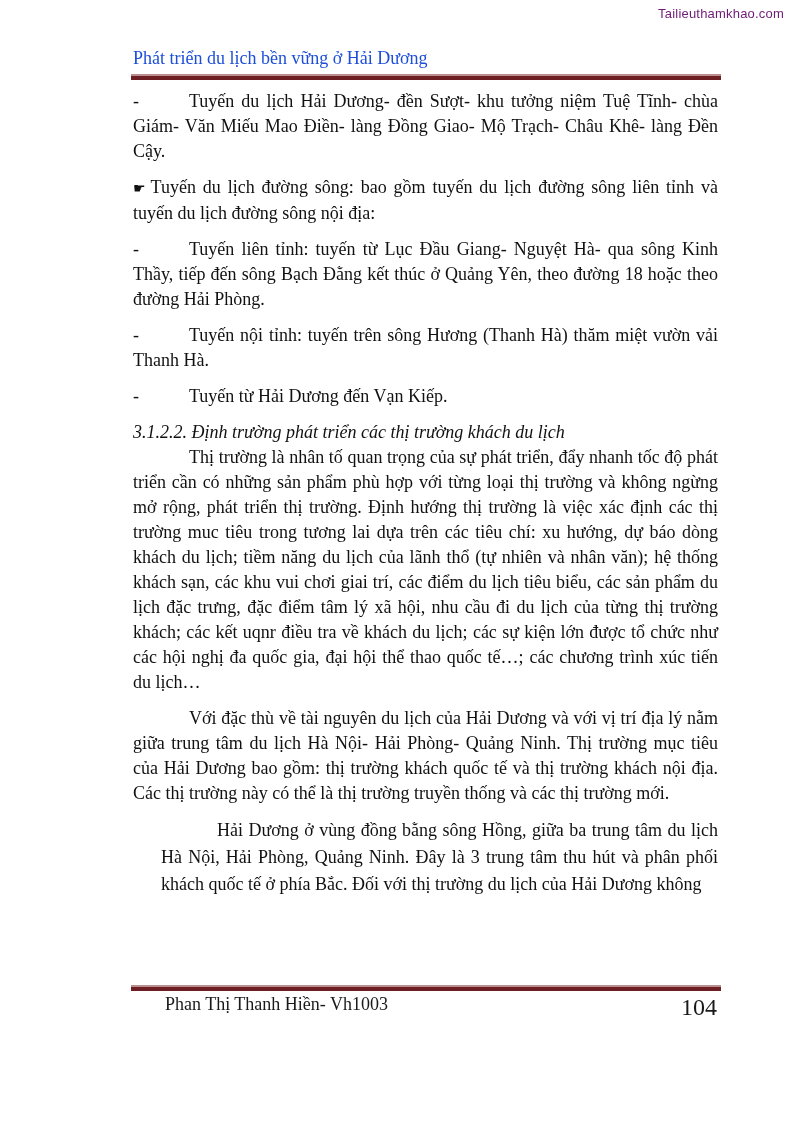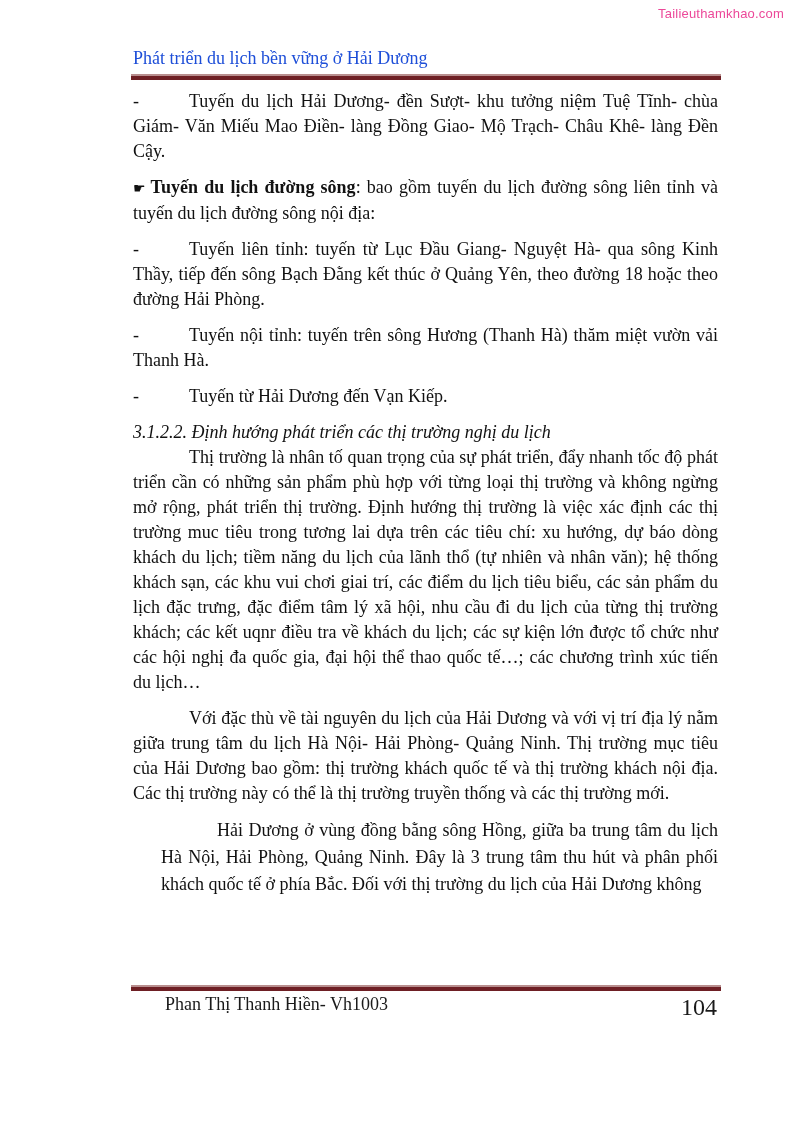--- a/index.html
+++ b/index.html
@@ -14,21 +14,21 @@
       overflow: hidden;
       font-family: "Liberation Serif", serif;
       color: #111111;
     }
     .watermark {
       position: absolute;
       top: 6px;
       right: 10px;
       font-family: "Liberation Sans", sans-serif;
       font-size: 13px;
-      color: #ec4899;
+      color: #701a75;
       letter-spacing: 0.2px;
     }
     .running-header {
       position: absolute;
       left: 133px;
       top: 48px;
       font-size: 18px;
       color: #1d4ed8;
     }
     .rule {
@@ -65,21 +65,21 @@
       text-indent: 56px;
     }
     .dash-item .dash {
       position: absolute;
       left: 0;
       top: 0;
       text-indent: 0;
     }
     .gap { margin-top: 11px !important; }
     .indent { text-indent: 56px; }
-    .bold { font-weight: bold; }
+    .bold { font-weight: normal; }
     .italic { font-style: italic; }
     .hand {
       font-family: "DejaVu Sans", sans-serif;
       font-size: 14px;
       margin-right: 5px;
     }
 
     .footer-name {
       position: absolute;
       left: 165px;
@@ -124,21 +124,21 @@
   <p class="dash-item gap">
     <span class="dash">-</span>
     <span>Tuyến nội tỉnh: tuyến trên sông Hương (Thanh Hà) thăm miệt vườn vải Thanh Hà.</span>
   </p>
 
   <p class="dash-item gap">
     <span class="dash">-</span>
     <span>Tuyến từ Hải Dương đến Vạn Kiếp.</span>
   </p>
 
-  <p class="italic gap">3.1.2.2. Định hướng phát triển các thị trường nghị du lịch</p>
+  <p class="italic gap">3.1.2.2. Định trường phát triển các thị trường khách du lịch</p>
 
   <p class="indent">Thị trường là nhân tố quan trọng của sự phát triển, đẩy nhanh tốc độ phát triển cần có những sản phẩm phù hợp với từng loại thị trường và không ngừng mở rộng, phát triển thị trường. Định hướng thị trường là việc xác định các thị trường muc tiêu trong tương lai dựa trên các tiêu chí: xu hướng, dự báo dòng khách du lịch; tiềm năng du lịch của lãnh thổ (tự nhiên và nhân văn); hệ thống khách sạn, các khu vui chơi giai trí, các điểm du lịch tiêu biểu, các sản phẩm du lịch đặc trưng, đặc điểm tâm lý xã hội, nhu cầu đi du lịch của từng thị trường khách; các kết uqnr điều tra về khách du lịch; các sự kiện lớn được tổ chức như các hội nghị đa quốc gia, đại hội thể thao quốc tế…; các chương trình xúc tiến du lịch…</p>
 
   <p class="indent gap">Với đặc thù về tài nguyên du lịch của Hải Dương và với vị trí địa lý nằm giữa trung tâm du lịch Hà Nội- Hải Phòng- Quảng Ninh. Thị trường mục tiêu của Hải Dương bao gồm: thị trường khách quốc tế và thị trường khách nội địa. Các thị trường này có thể là thị trường truyền thống và các thị trường mới.</p>
 
 
   <p class="indent gap" style="line-height:27px;margin-left:28px;">Hải Dương ở vùng đồng bằng sông Hồng, giữa ba trung tâm du lịch Hà Nội, Hải Phòng, Quảng Ninh. Đây là 3 trung tâm thu hút và phân phối khách quốc tế ở phía Bắc. Đối với thị trường du lịch của Hải Dương không</p>
 </div>
 
 <div class="rule footer-rule">

